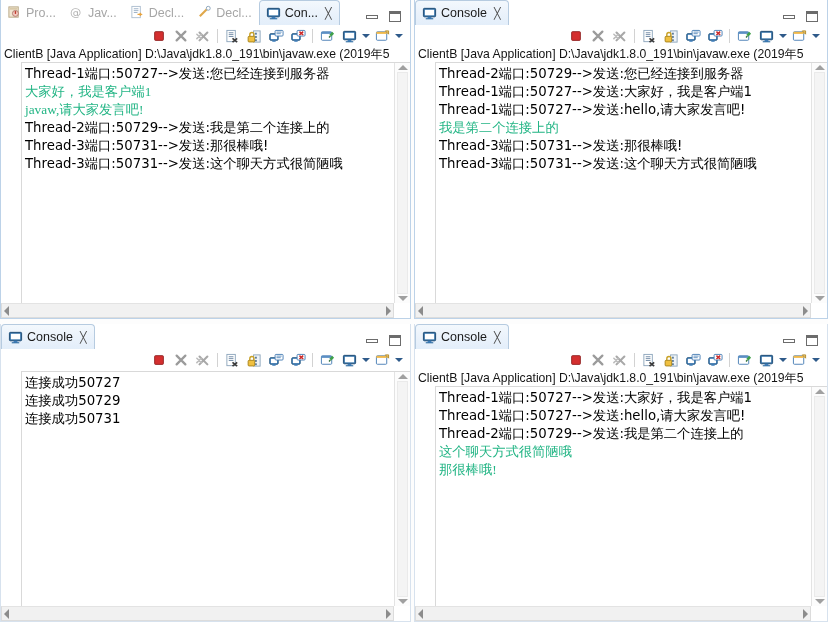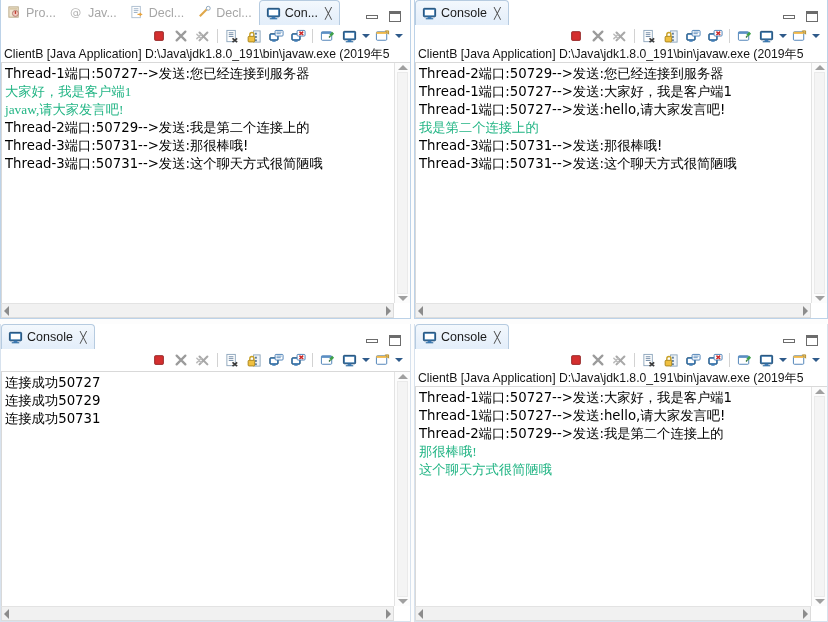--- a/index.html
+++ b/index.html
@@ -67,21 +67,21 @@
   
   .launchline{
     flex:0 0 15px;height:15px;line-height:15px;
     font-size:12.2px;color:#141414;
     padding-left:3px;white-space:nowrap;overflow:hidden;
     font-family:"Liberation Sans","DejaVu Sans",sans-serif;
   }
 
   
   .console-wrap{flex:1 1 auto;position:relative;display:flex;flex-direction:column;min-height:0;}
-  .console-row{flex:1 1 auto;display:flex;min-height:0;border-top:1px solid #d9d9d9;border-left:1px solid #d9d9d9;}
+  .console-row{flex:1 1 auto;display:flex;min-height:0;border-top:1px solid #d9d9d9;border-left:1px solid #d9d9d9;margin-left:20px;}
   .console-text{
     flex:1 1 auto;background:#ffffff;overflow:hidden;
     padding:2px 0 0 3px;min-width:0;
   }
   .cline{
     font-family:"DejaVu Sans","Liberation Sans",sans-serif;
     font-size:13.3px;line-height:18px;white-space:nowrap;color:#000000;
   }
   .cline.green{color:#23b585;font-family:Liberation Serif, serif;}
 
@@ -703,22 +703,22 @@
       </div>
 
       <div class="launchline">ClientB [Java Application] D:\Java\jdk1.8.0_191\bin\javaw.exe (2019年5</div>
 
       <div class="console-wrap">
         <div class="console-row">
           <div class="console-text">
             <div class="cline">Thread-1端口:50727--&gt;发送:大家好，我是客户端1</div>
             <div class="cline">Thread-1端口:50727--&gt;发送:hello,请大家发言吧!</div>
             <div class="cline">Thread-2端口:50729--&gt;发送:我是第二个连接上的</div>
+            <div class="cline green">这个聊天方式很简陋哦</div>
             <div class="cline green">那很棒哦!</div>
-            <div class="cline green">这个聊天方式很简陋哦</div>
           </div>
           <div class="vscroll">
             <div class="vs-up"></div>
             <div class="vs-track"></div>
             <div class="vs-dn"></div>
           </div>
         </div>
         <div style="display:flex;">
           <div class="hscroll" style="flex:1 1 auto;">
             <div class="hs-l"></div>

